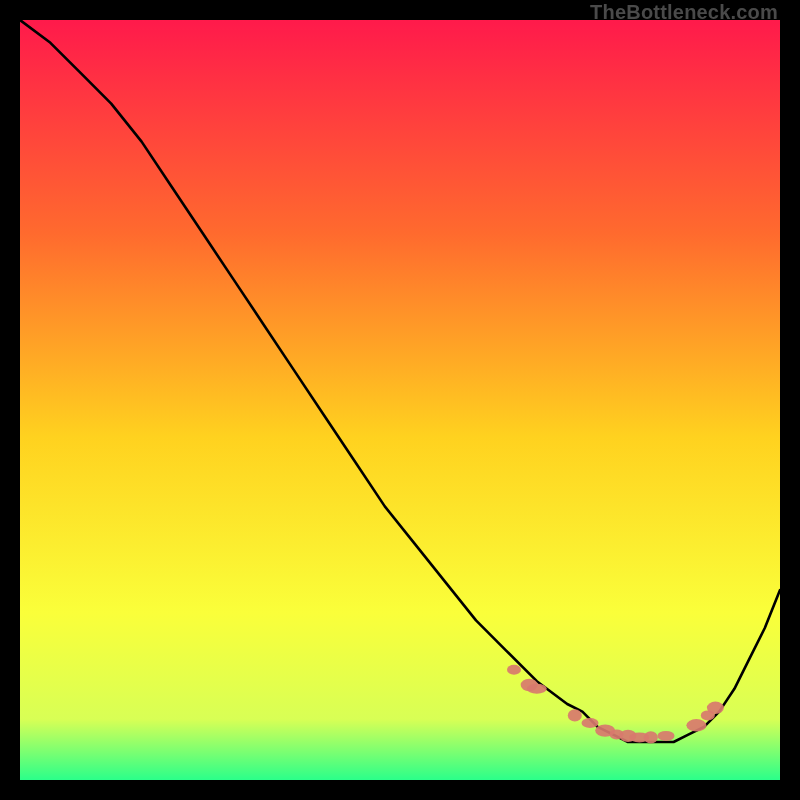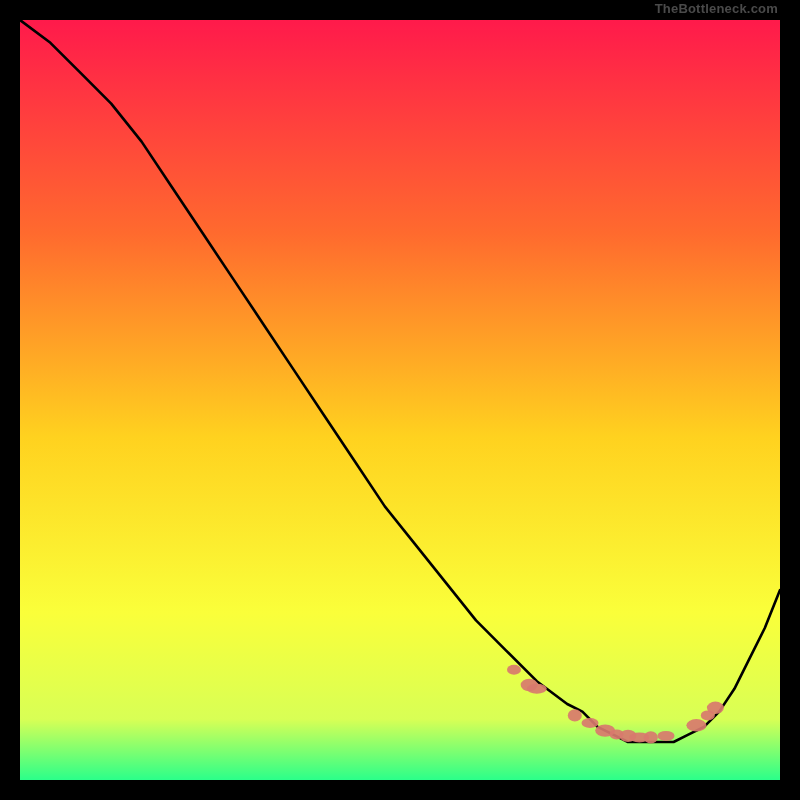--- a/index.html
+++ b/index.html
@@ -31,21 +31,21 @@
     left: 0;
     top: 0;
     width: 760px;
     height: 760px;
   }
   .attribution {
     position: absolute;
     top: 1px;
     right: 22px;
     color: #4a4a4a;
-    font-size: 13px;
+    font-size: 20px;
     font-weight: 600;
     letter-spacing: 0.2px;
   }
 </style>
 </head>
 <body>
 
 <div class="frame">
 
   <svg class="gradient" viewBox="0 0 760 760" preserveAspectRatio="none">

